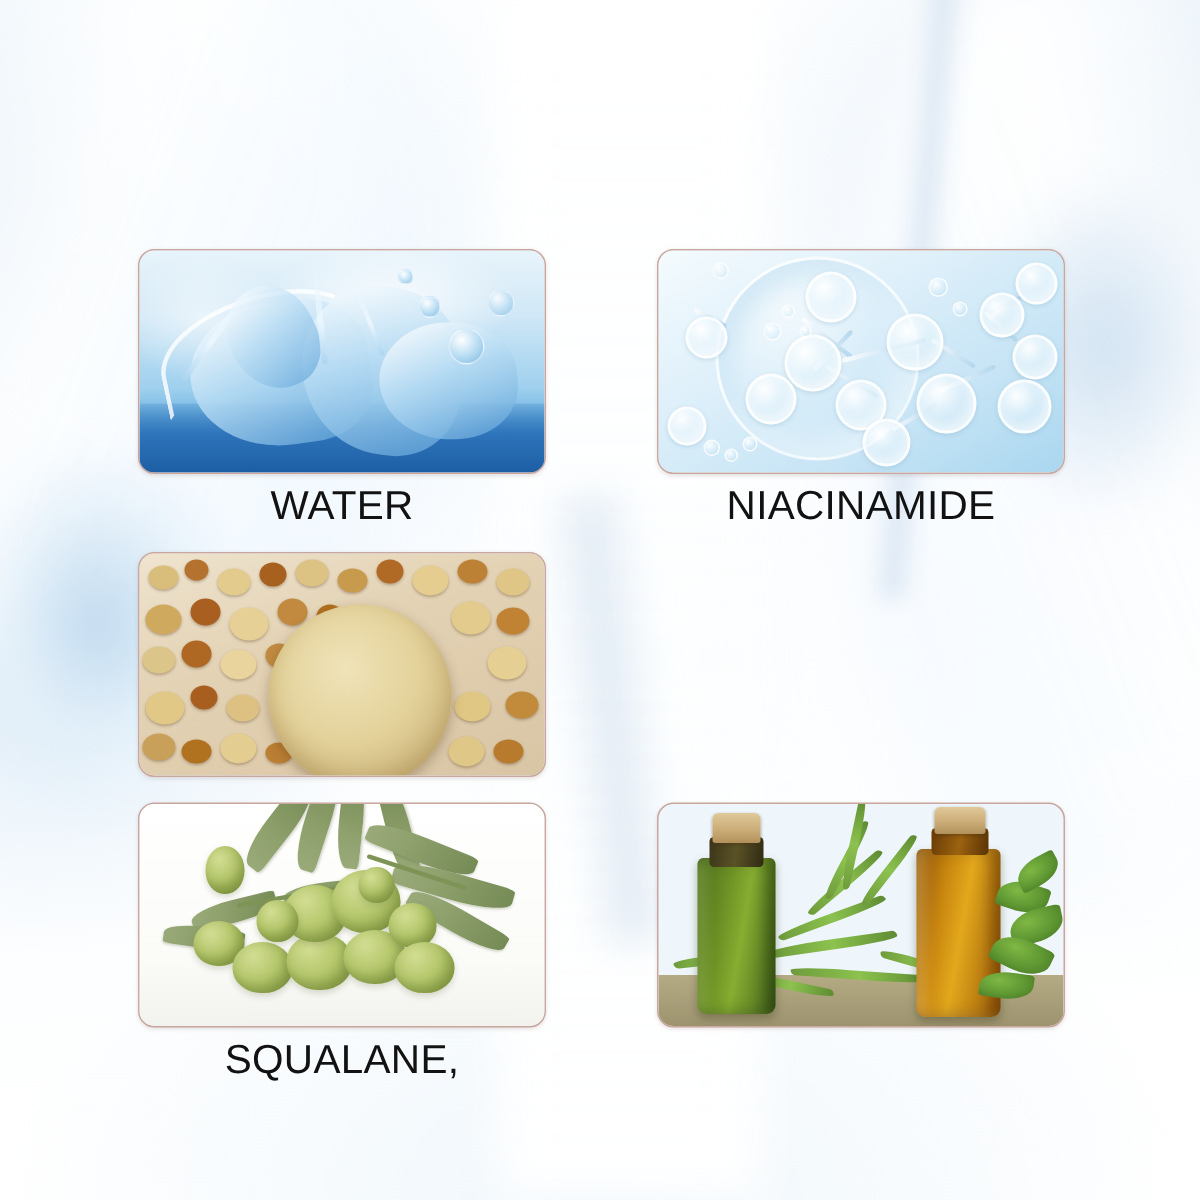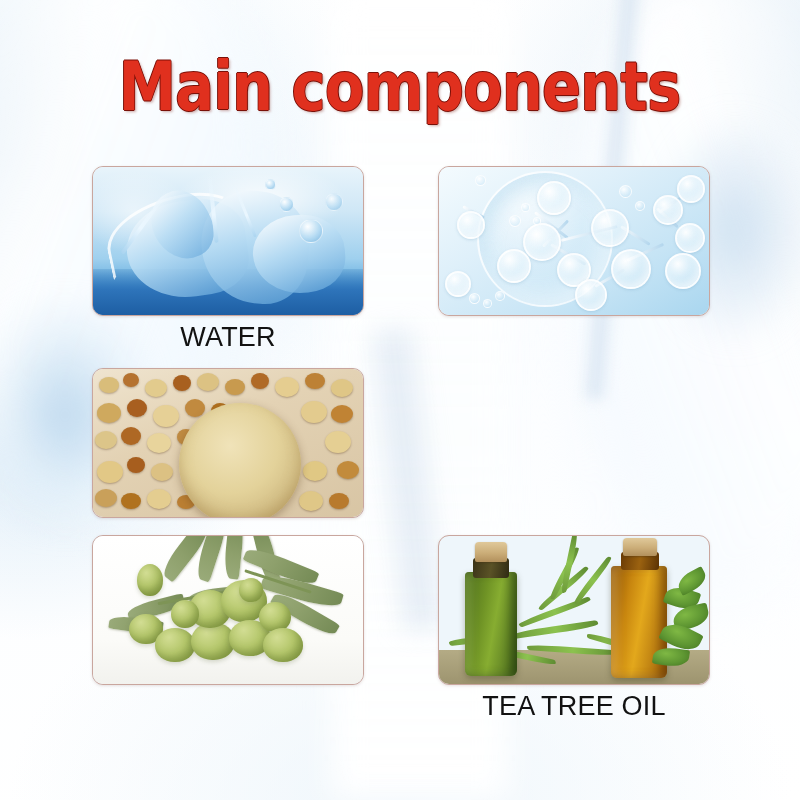--- a/index.html
+++ b/index.html
@@ -396,23 +396,20 @@
 
   <div class="bg-layer bg-base"></div>
   <div class="bg-coat-left"></div>
   <div class="bg-coat-center"></div>
   <div class="bg-coat-right"></div>
   <div class="bg-fold"></div>
   <div class="bg-fold2"></div>
   <div class="bg-blue-blob"></div>
   <div class="bg-blue-blob2"></div>
 
-  <div class="title-wrap">
-    <div class="title">Main components</div>
-  </div>
 
   <div class="grid">
 
     <div class="row">
 
       <div class="cell">
         <div class="card">
           <div class="card-art art-water">
             <div class="haze"></div>
             <div class="surface"></div>
@@ -467,20 +464,21 @@
             <div class="minibub" style="left:82px; top:36px; width:7px; height:7px;"></div>
             <div class="minibub" style="left:94px; top:50px; width:6px; height:6px;"></div>
             <div class="minibub" style="left:36px; top:8px; width:9px; height:9px;"></div>
             <div class="minibub" style="left:30px; top:126px; width:9px; height:9px;"></div>
             <div class="minibub" style="left:44px; top:132px; width:7px; height:7px;"></div>
             <div class="minibub" style="left:56px; top:124px; width:8px; height:8px;"></div>
             <div class="minibub" style="left:180px; top:18px; width:11px; height:11px;"></div>
             <div class="minibub" style="left:196px; top:34px; width:8px; height:8px;"></div>
           </div>
         </div>
+        <div class="label">NIACINAMIDE</div>
       </div>
     </div>
 
     <div class="row">
 
 
       <div class="cell">
         <div class="card">
           <div class="card-art art-gla">
             <div class="gla-chips">
@@ -553,20 +551,21 @@
             <div class="olive" style="left:98px; top:86px; width:44px; height:38px;"></div>
             <div class="olive" style="left:96px; top:54px; width:42px; height:38px;"></div>
             <div class="olive" style="left:128px;top:44px; width:46px; height:42px;"></div>
             <div class="olive" style="left:136px;top:84px; width:42px; height:36px;"></div>
             <div class="olive" style="left:166px;top:66px; width:32px; height:30px;"></div>
             <div class="olive" style="left:170px;top:92px; width:40px; height:34px;"></div>
             <div class="olive" style="left:146px;top:42px; width:24px; height:24px;"></div>
             <div class="olive" style="left:78px; top:64px; width:28px; height:28px;"></div>
           </div>
         </div>
+        <div class="label">SQUALANE,</div>
       </div>
 
       <div class="cell">
         <div class="card">
           <div class="card-art art-tea">
             <div class="tea-table"></div>
 
             <div class="sprig" style="left:74px; top:96px; width:86px; height:7px; transform:rotate(-8deg);"></div>
             <div class="sprig" style="left:80px; top:86px; width:76px; height:6px; transform:rotate(-20deg);"></div>
             <div class="sprig" style="left:88px; top:108px; width:92px; height:6px; transform:rotate(4deg);"></div>
@@ -586,18 +585,17 @@
             <div class="neck" style="left:182px; top:16px; width:38px; height:18px; background:linear-gradient(100deg,#6a3b05 0%,#9b6210 50%,#5a3204 100%);"></div>
             <div class="cork" style="left:184px; top:2px; width:34px; height:18px;"></div>
 
             <div class="herb-leaf" style="left:226px; top:52px; width:34px; height:20px; transform:rotate(18deg);"></div>
             <div class="herb-leaf" style="left:234px; top:70px; width:36px; height:22px; transform:rotate(-12deg);"></div>
             <div class="herb-leaf" style="left:222px; top:90px; width:40px; height:22px; transform:rotate(26deg);"></div>
             <div class="herb-leaf" style="left:238px; top:36px; width:30px; height:18px; transform:rotate(-28deg);"></div>
             <div class="herb-leaf" style="left:214px; top:112px; width:36px; height:18px; transform:rotate(8deg);"></div>
           </div>
         </div>
-        <div class="label">TEA TREE OIL</div>
       </div>
     </div>
 
   </div>
 </div>
 
 </body></html>

